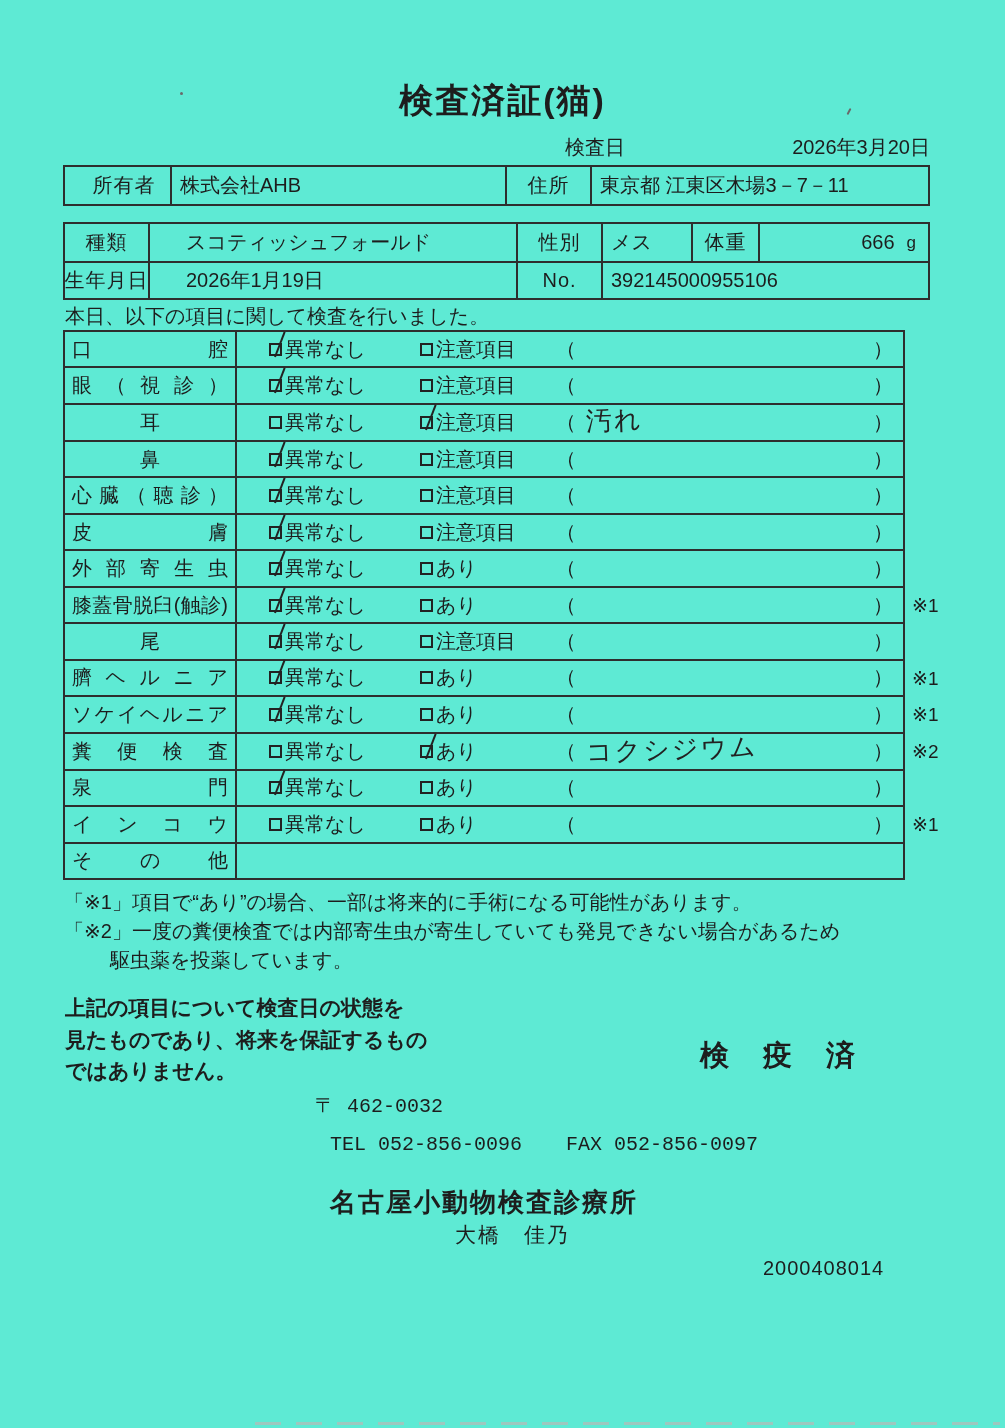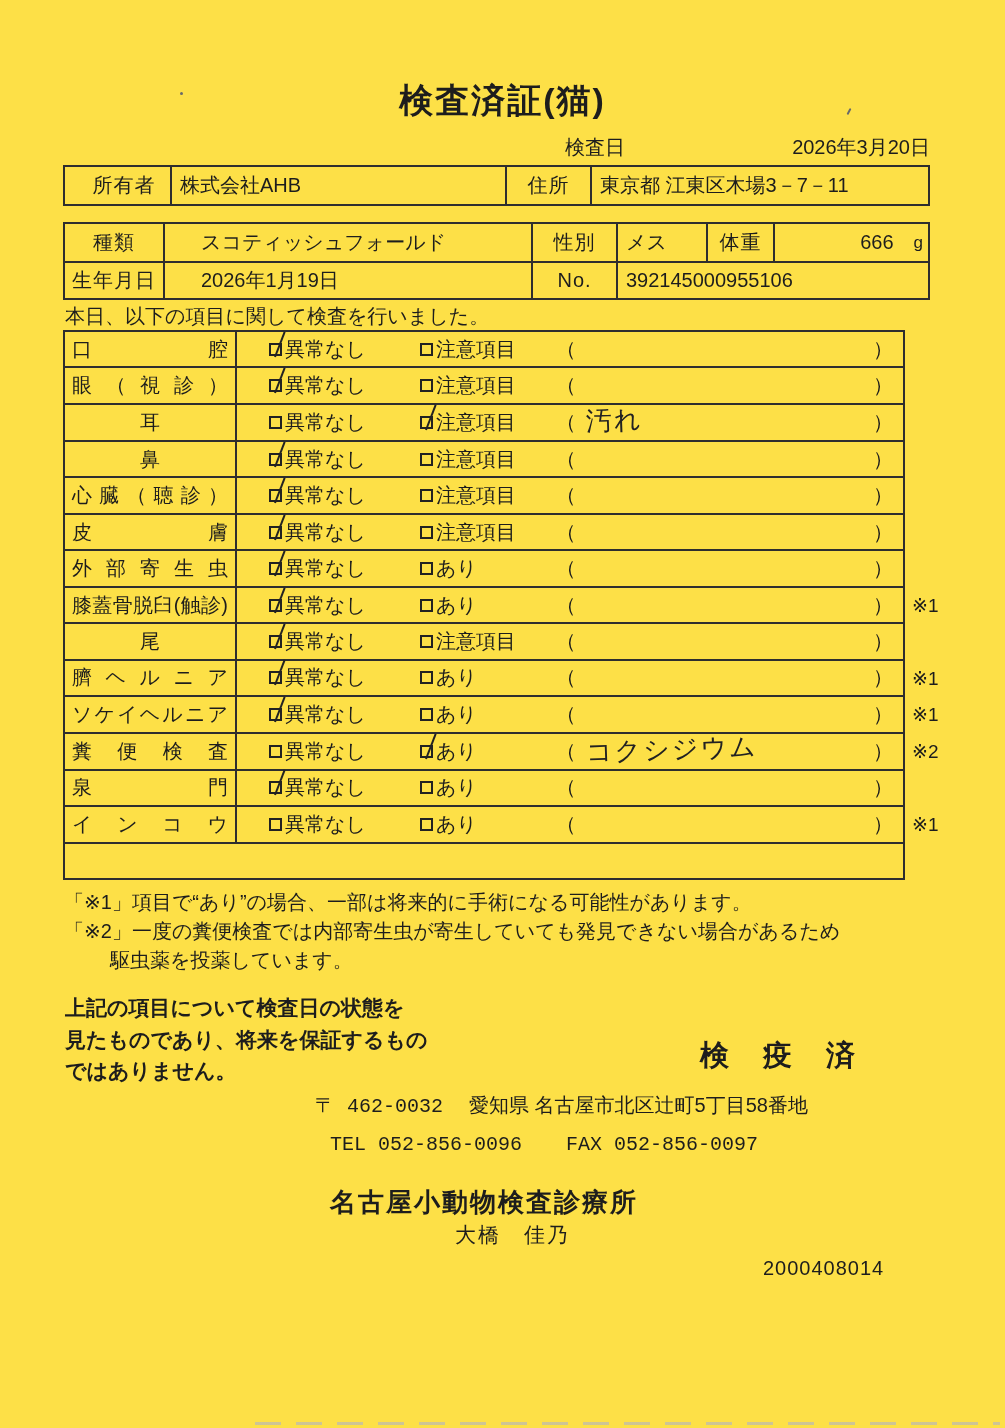--- a/index.html
+++ b/index.html
@@ -1,18 +1,18 @@
 <!DOCTYPE html>
 <html lang="ja"><head>
 <meta charset="utf-8">
 <style>
   html,body{margin:0;padding:0;}
   .page{
     position:relative; width:1005px; height:1428px;
-    background:#fde047; overflow:hidden;
+    background:#5eead4; overflow:hidden;
     font-family:"Liberation Sans","DejaVu Sans",sans-serif;
     color:#1d1d1d;
   }
   
   .title{
     position:absolute; top:78px; left:0; width:100%;
     text-align:center; font-size:34px; font-weight:bold; letter-spacing:2px;
   }
   .exam-date{
     position:absolute; top:134px; left:565px; width:365px;
@@ -24,22 +24,22 @@
   .trow + .trow{ border-top:2px solid #2e2e2e; }
   .tcell{
     display:flex; align-items:center; box-sizing:border-box;
     font-size:20px; padding:0 8px; overflow:visible; white-space:nowrap;
   }
   .tcell.lab{ justify-content:center; letter-spacing:1px; }
   .tcell.br{ border-right:2px solid #2e2e2e; }
   .owner-tbl{ top:165px; width:867px; }
   .pet-tbl{ top:222px; width:867px; }
   .w107{width:107px;padding-left:21px;} .w335{width:335px;} .w85{width:85px;} .fx{flex:1;}
-  .w100{width:100px;} .w340{width:340px;margin-left:28px;} .w90{width:90px;} .w67{width:67px;}
-  .weight-cell{ justify-content:flex-end; padding-right:5px; gap:20px;text-align:right; }
+  .w100{width:85px;} .w340{width:340px;margin-left:28px;} .w90{width:90px;} .w67{width:67px;}
+  .weight-cell{ justify-content:flex-end; padding-right:12px; gap:12px;text-align:right; }
   .unit{ font-size:17px; }
   .intro{ position:absolute; left:65px; top:303px; font-size:20px; }
   
   .insp{
     position:absolute; left:63px; top:330px; width:842px; height:550px;
     border:2px solid #2e2e2e; box-sizing:border-box;
     display:flex; flex-direction:column;
   }
   .irow{ position:relative; flex:1; display:flex; box-sizing:border-box; }
   .irow + .irow{ border-top:2px solid #2e2e2e; }
@@ -72,21 +72,21 @@
     font-size:19px; white-space:nowrap;
   }
   
   .footnotes{ position:absolute; left:64px; top:888px; font-size:20px; line-height:1.45; }
   .footnotes .indent{ margin-left:46px; }
   .disclaimer{ position:absolute; left:65px; top:992px; font-size:21px; font-weight:bold; line-height:1.5; }
   .stamp{
     position:absolute; left:700px; top:1036px; font-size:29px; font-weight:bold;
     letter-spacing:13px; white-space:nowrap;
   }
-  .addr{ position:absolute; left:315px; top:1092px; font-size:20px; display:flex; gap:26px; }
+  .addr{ position:absolute; left:315px; top:1092px; font-size:20px; display:flex; gap:46px; }
   .postal{ font-family:"Liberation Mono","DejaVu Sans Mono",monospace; }
   .telfax{
     position:absolute; left:330px; top:1133px; font-size:20px; display:flex; gap:44px;
     font-family:"Liberation Mono","DejaVu Sans Mono",monospace;
   }
   .clinic{ position:absolute; left:330px; top:1185px; font-size:26px; font-weight:bold; letter-spacing:2px; }
   .vet{ position:absolute; left:455px; top:1221px; font-size:21px; letter-spacing:2px; }
   .serial{ position:absolute; left:763px; top:1257px; font-size:20px; letter-spacing:1px; }
   
   .speck{ position:absolute; background:#6a6a6a; border-radius:50%; }
@@ -410,41 +410,43 @@
             <span>あり</span>
           </div>
           <div class="paren">
             <span>（</span>
             <span class="close-p">）</span>
           </div>
         </div>
         <span class="rnote">※1</span>
       </div>
       <div class="irow">
+        <div class="lcell">
+          <span class="ltext al-justify">その他</span>
+        </div>
         <div class="mcell"></div>
       </div>
     </div>
 
   <div class="footnotes">
     <div>「※1」項目で“あり”の場合、一部は将来的に手術になる可能性があります。</div>
     <div>「※2」一度の糞便検査では内部寄生虫が寄生していても発見できない場合があるため</div>
     <div class="indent">駆虫薬を投薬しています。</div>
   </div>
 
   <div class="disclaimer">
     <div>上記の項目について検査日の状態を</div>
     <div>見たものであり、将来を保証するもの</div>
     <div>ではありません。</div>
   </div>
 
   <div class="stamp">検 疫 済</div>
 
   <div class="addr">
     <span class="postal">〒 462-0032</span>
-    <span>愛知県 名古屋市北区辻町5丁目58番地</span>
   </div>
 
   <div class="telfax">
     <span>TEL 052-856-0096</span>
     <span>FAX 052-856-0097</span>
   </div>
 
   <div class="clinic">名古屋小動物検査診療所</div>
   <div class="vet">大橋　佳乃</div>
   <div class="serial">2000408014</div>

